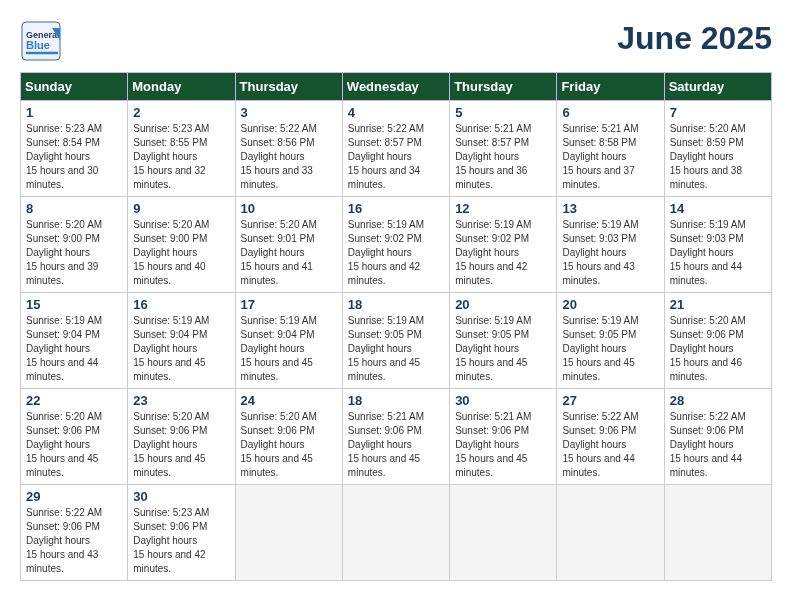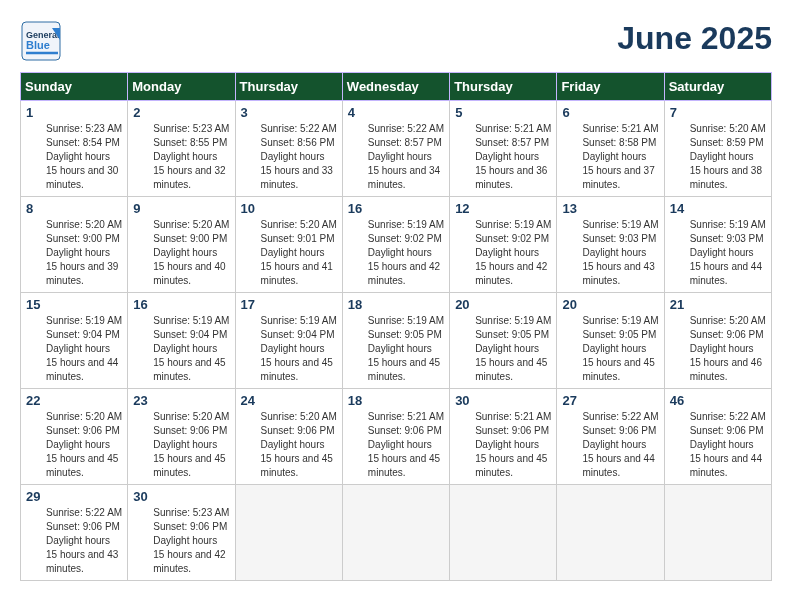--- a/index.html
+++ b/index.html
@@ -60,21 +60,20 @@
       font-size: 13px;
       font-weight: bold;
       color: #1a3a5c;
       display: block;
       margin-bottom: 2px;
     }
     .day-info {
       font-size: 10px;
       color: #333;
       line-height: 1.4;
-      margin-left: 20px;
     }
     .logo-wrapper {
       display: flex;
       align-items: center;
       gap: 4px;
     }
   </style>
 </head>
 <body>
 
@@ -217,21 +216,21 @@
         </td>
         <td>
           <span class="day-num">30</span>
           <div class="day-info">Sunrise: 5:21 AM<br>Sunset: 9:06 PM<br>Daylight hours<br>15 hours and 45 minutes.</div>
         </td>
         <td>
           <span class="day-num">27</span>
           <div class="day-info">Sunrise: 5:22 AM<br>Sunset: 9:06 PM<br>Daylight hours<br>15 hours and 44 minutes.</div>
         </td>
         <td>
-          <span class="day-num">46</span>
+          <span class="day-num">28</span>
           <div class="day-info">Sunrise: 5:22 AM<br>Sunset: 9:06 PM<br>Daylight hours<br>15 hours and 44 minutes.</div>
         </td>
       </tr>
       <tr>
         <td>
           <span class="day-num">29</span>
           <div class="day-info">Sunrise: 5:22 AM<br>Sunset: 9:06 PM<br>Daylight hours<br>15 hours and 43 minutes.</div>
         </td>
         <td>
           <span class="day-num">30</span>

